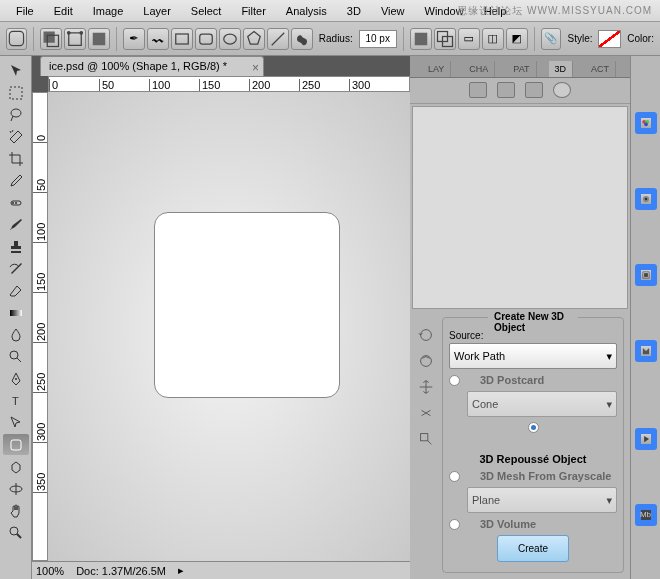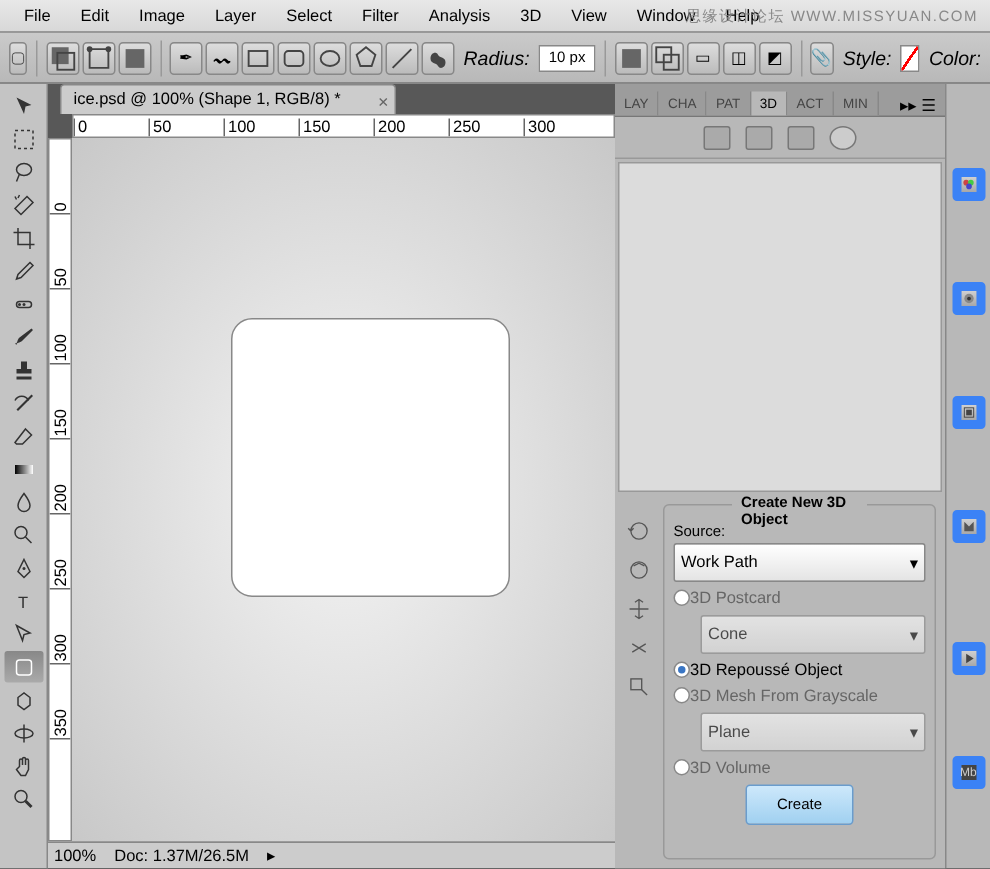--- a/index.html
+++ b/index.html
@@ -4,56 +4,56 @@
 <style>
 * { margin:0; padding:0; box-sizing:border-box; font-family:Tahoma,Arial,sans-serif; font-size:11px; }
 body { width:660px; height:579px; background:#535353; overflow:hidden; position:relative; }
 .menubar { background:linear-gradient(#e8e8e8,#d8d8d8); height:22px; display:flex; align-items:center; padding:0 6px; gap:0; border-bottom:1px solid #999; }
 .menubar span { padding:0 10px; height:22px; line-height:22px; cursor:pointer; }
 .watermark-top { position:absolute; top:4px; right:8px; color:#888; font-size:10px; letter-spacing:1px; z-index:100; }
 .optbar { background:linear-gradient(#cacaca,#b8b8b8); height:34px; display:flex; align-items:center; padding:0 6px; gap:6px; border-bottom:1px solid #888; }
 .opt-ico { width:22px; height:22px; background:linear-gradient(#ddd,#bbb); border:1px solid #888; border-radius:3px; display:flex; align-items:center; justify-content:center; }
 .opt-group { display:flex; gap:2px; }
 .opt-sep { width:1px; height:24px; background:#999; }
-.opt-label { font-size:13px;font-style:italic; }
+.opt-label { font-size:10px; }
 .opt-input { width:38px; height:18px; background:#fff; border:1px solid #888; text-align:center; font-size:10px; }
 .opt-swatch { width:24px; height:18px; border:1px solid #888; background:#fff; position:relative; }
 .opt-swatch::after { content:''; position:absolute; top:0; left:0; right:0; bottom:0; background:linear-gradient(to bottom right,transparent 45%,red 45%,red 55%,transparent 55%); }
 .main { display:flex; height:523px; }
 .toolbox { width:32px; background:#c4c4c4; border-right:1px solid #888; display:flex; flex-direction:column; align-items:center; padding-top:4px; gap:1px; }
 .tool { width:26px; height:21px; display:flex; align-items:center; justify-content:center; border-radius:2px; cursor:pointer; }
 .tool.active { background:linear-gradient(#888,#aaa); }
 .tool svg { width:16px; height:16px; }
 .canvas-area { flex:1; background:#585858; position:relative; overflow:hidden; }
 .doc-tab { position:absolute; top:0; left:8px; height:20px; background:#ccc; border:1px solid #888; border-bottom:none; padding:0 36px 0 8px; font-size:10px; line-height:18px; border-radius:3px 3px 0 0; }
 .doc-tab .x { position:absolute; right:4px; top:2px; font-size:12px; color:#666; cursor:pointer; }
 .ruler-h { position:absolute; top:20px; left:16px; right:0; height:16px; background:#fff; border:1px solid #888; font-size:9px; display:flex; align-items:flex-end; overflow:hidden; }
 .ruler-h span { border-left:1px solid #666; padding-left:2px; width:50px; height:12px; }
 .ruler-v { position:absolute; top:36px; left:0; width:16px; bottom:18px; background:#fff; border:1px solid #888; font-size:9px; display:flex; flex-direction:column; overflow:hidden; }
 .ruler-v span { border-top:1px solid #666; padding-top:1px; height:50px; writing-mode:vertical-lr; transform:rotate(180deg); }
 .canvas { position:absolute; top:36px; left:16px; right:0; bottom:18px; background:radial-gradient(ellipse at center,#f5f5f5,#c8c8c8); }
 .shape { position:absolute; top:120px; left:106px; width:186px; height:186px; background:#fff; border:1px solid #888; border-radius:14px; }
 .statusbar { position:absolute; bottom:0; left:0; right:0; height:18px; background:#ccc; border-top:1px solid #888; display:flex; align-items:center; font-size:10px; padding:0 4px; gap:12px; }
 .panels { width:220px; background:#b8b8b8; display:flex; flex-direction:column; }
 .panel-tabs { display:flex; height:22px; background:#9c9c9c; align-items:flex-end; border-bottom:1px solid #777; }
-.ptab { font-size:9px; padding:3px 6px; background:#9c9c9c; color:#444; cursor:pointer; border-right:1px solid #888; }
+.ptab { font-size:9px; padding:3px 6px; background:#9c9c9c; color:#444; cursor:pointer; border-right:1px solid #888;margin-left:12px; }
 .ptab.active { background:#b8b8b8; color:#000; }
 .panel-icons { height:28px; display:flex; align-items:center; justify-content:center; gap:10px; border-bottom:1px solid #999; }
 .p-ico { width:18px; height:16px; background:#aaa; border:1px solid #777; border-radius:2px; cursor:pointer; }
 .scene-area { height:220px; background:#dcdcdc; margin:2px; border:1px solid #999; }
 .panel-3d { flex:1; padding:6px; background:#b8b8b8; display:flex; gap:6px; }
 .side-icons { display:flex; flex-direction:column; gap:6px; padding-top:8px; }
 .side-ico { width:20px; height:20px; display:flex; align-items:center; justify-content:center; }
 .side-ico svg { width:18px; height:18px; fill:#555; }
 .group3d { flex:1; border:1px solid #999; border-radius:4px; padding:8px 6px 10px; background:#b8b8b8; position:relative; }
 .group3d-title { position:absolute; top:-7px; left:50%; transform:translateX(-50%); background:#b8b8b8; padding:0 6px; font-weight:bold; font-size:10px; }
 .field-label { font-size:10px; margin:4px 0 2px; }
 .select { width:100%; height:20px; background:linear-gradient(#fff,#e4e4e4); border:1px solid #888; padding:12px 4px; font-size:10px; display:flex; align-items:center; justify-content:space-between; border-radius:2px; }
-.radio-row { display:flex; gap:0; margin:5px 0; font-size:10px; color:#666; }
-.radio-row.enabled { color:#000; }
+.radio-row { display:flex; align-items:center; gap:20px; margin:5px 0; font-size:10px; color:#666;font-weight:bold; }
+.radio-row.enabled { color:#000;flex-direction:column; }
 .radio { width:11px; height:11px; border:1px solid #888; border-radius:50%; background:#fff; display:flex; align-items:center; justify-content:center; }
 .radio.checked::after { content:''; width:5px; height:5px; border-radius:50%; background:#3a76c4; }
 .sub-select { margin-left:18px; width:calc(100% - 18px); opacity:0.6; }
 .create-btn { display:block; margin:4px auto 0; padding:7px 20px; background:linear-gradient(#cde8fb,#a0d0f0); border:1px solid #6a9ccc; border-radius:3px; font-size:10px; cursor:pointer; }
 .dock { width:30px; background:#b8b8b8; border-left:1px solid #888; display:flex; flex-direction:column; align-items:center; padding-top:8px; gap:6px; }
 .dock-ico { width:22px; height:22px; background:linear-gradient(#d0d0d0,#a8a8a8); border:6px solid #3b82f6; border-radius:3px; display:flex; align-items:center; justify-content:center; cursor:pointer;margin-top:48px; }
 .dock-sep { width:24px; height:1px; background:#888; margin:3px 0; }
 </style>
 </head>
 <body>

